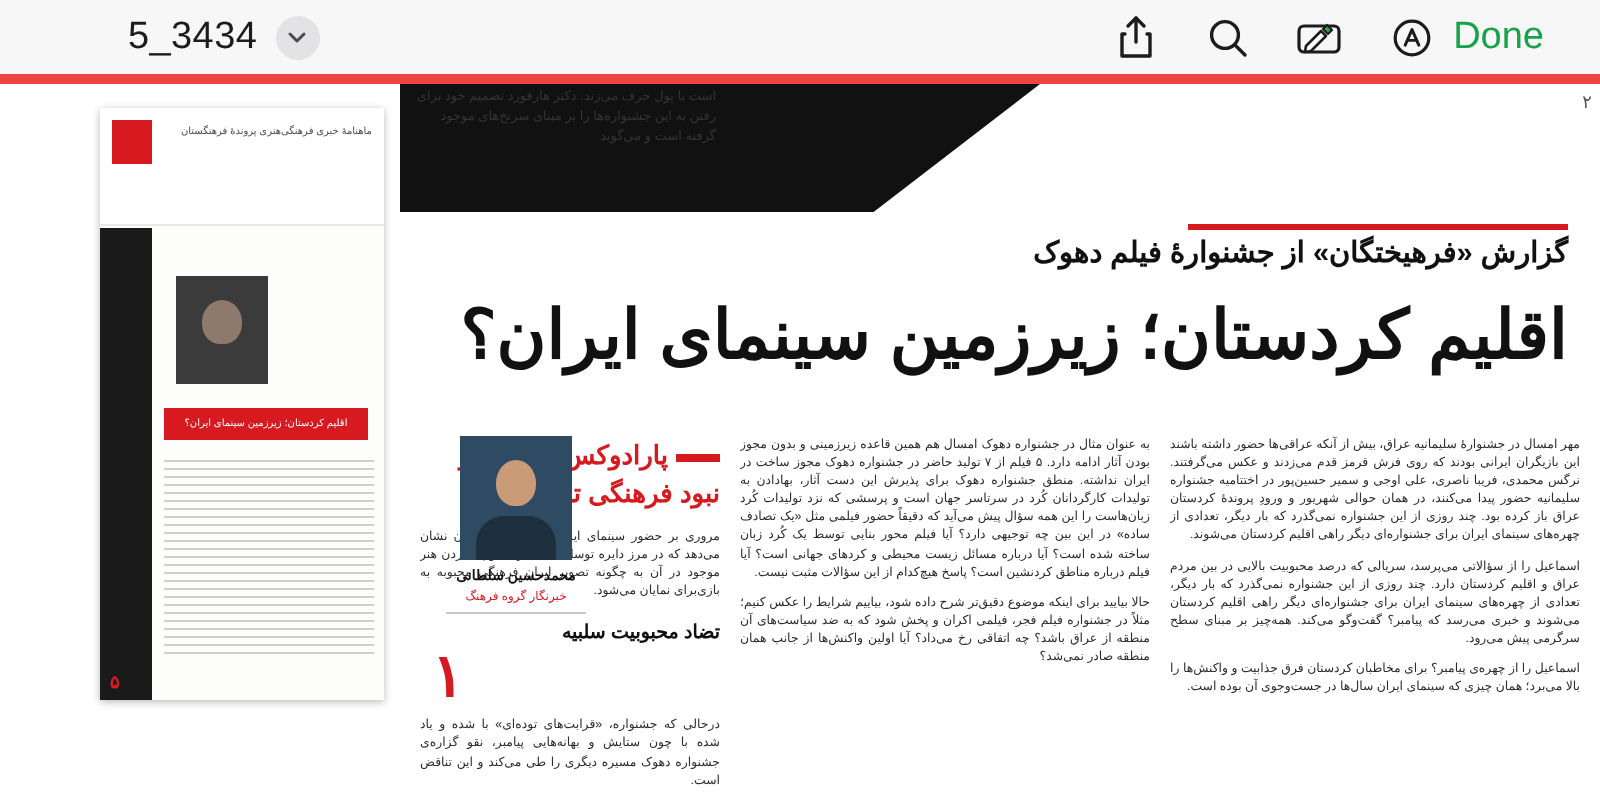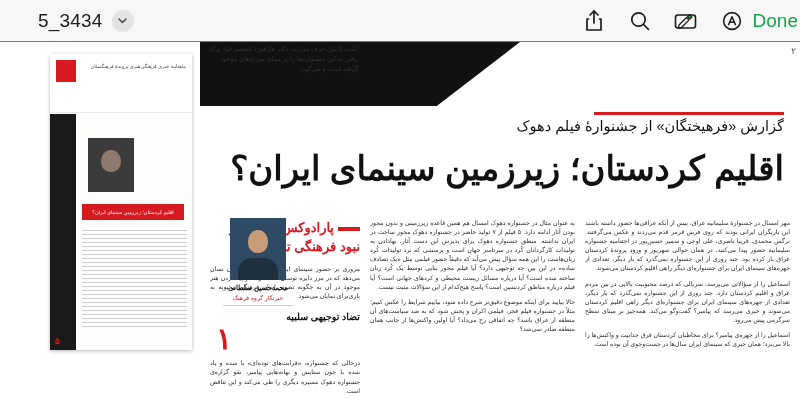--- a/index.html
+++ b/index.html
@@ -21,25 +21,25 @@
     overflow: hidden;
   }
 
   
   .toolbar {
     position: absolute;
     top: 0; left: 0;
     width: 800px;
     height: 42px;
     background: #f7f7f7;
-    border-bottom: 1px solid #ef4444;
+    border-bottom: 5px solid #ef4444;
     display: flex;
     align-items: center;
     box-sizing: border-box;
-    padding: 0 2px;
+    padding: 0 28px;
   }
   .doc-title {
     font-size: 19px;
     color: #1c1c1e;
     font-weight: 400;
     letter-spacing: 0.2px;
     margin-left: 36px;
   }
   .chev-btn {
     width: 22px;
@@ -220,21 +220,21 @@
   }
 
   .kicker {
     position: absolute;
     top: 76px;
     right: 16px;
     width: 560px;
     text-align: right;
     font-size: 14.5px;
     color: #111;
-    font-weight: normal;
+    font-weight: bold;
     direction: rtl;
   }
   .headline {
     position: absolute;
     top: 104px;
     right: 16px;
     width: 560px;
     text-align: right;
     font-size: 34px;
     line-height: 44px;
@@ -490,21 +490,21 @@
         <div class="col">
           <p class="body-p">به عنوان مثال در جشنواره دهوک امسال هم همین قاعده زیرزمینی و بدون مجوز بودن آثار ادامه دارد. ۵ فیلم از ۷ تولید حاضر در جشنواره دهوک مجوز ساخت در ایران نداشته. منطق جشنواره دهوک برای پذیرش این دست آثار، بهادادن به تولیدات کارگردانان کُرد در سرتاسر جهان است و پرسشی که نزد تولیدات کُرد زبان‌هاست را این همه سؤال پیش می‌آید که دقیقاً حضور فیلمی مثل «یک تصادف ساده» در این بین چه توجیهی دارد؟ آیا فیلم محور بنایی توسط یک کُرد زبان ساخته شده است؟ آیا درباره مسائل زیست محیطی و کردهای جهانی است؟ آیا فیلم درباره مناطق کردنشین است؟ پاسخ هیچ‌کدام از این سؤالات مثبت نیست.</p>
           <p class="body-p">حالا بیایید برای اینکه موضوع دقیق‌تر شرح داده شود، بیاییم شرایط را عکس کنیم؛ مثلاً در جشنواره فیلم فجر، فیلمی اکران و پخش شود که به ضد سیاست‌های آن منطقه از عراق باشد؟ چه اتفاقی رخ می‌داد؟ آیا اولین واکنش‌ها از جانب همان منطقه صادر نمی‌شد؟</p>
         </div>
 
         <div class="col narrow">
           <div class="subhead-red">
             <span class="red-dash"></span><span>پارادوکس دهوک؛ از نبود فرهنگی تا سیاست</span>
           </div>
           <p class="body-p">مروری بر حضور سینمای ایران در اقلیم کردستان نشان می‌دهد که در مرز دایره توسان است. رصد و پیداکردن هنر موجود در آن به چگونه تصویر ایران فرهنگی محبوبه به بازی‌برای نمایان می‌شود.</p>
-          <div class="subhead-black">تضاد توجیهی سلبیه</div>
+          <div class="subhead-black">تضاد محبوبیت سلبیه</div>
           <div style="position:relative;height:34px;">
             <div class="big-numeral">۱</div>
           </div>
           <p class="body-p">درحالی که جشنواره، «قرابت‌های توده‌ای» با شده و یاد شده با چون ستایش و بهانه‌هایی پیامبر، نقو گزاره‌ی جشنواره دهوک مسیره دیگری را طی می‌کند و این تناقض است.</p>
         </div>
       </div>
 
       <div class="byline">
         <div class="author-photo">
           <div class="head"></div>

